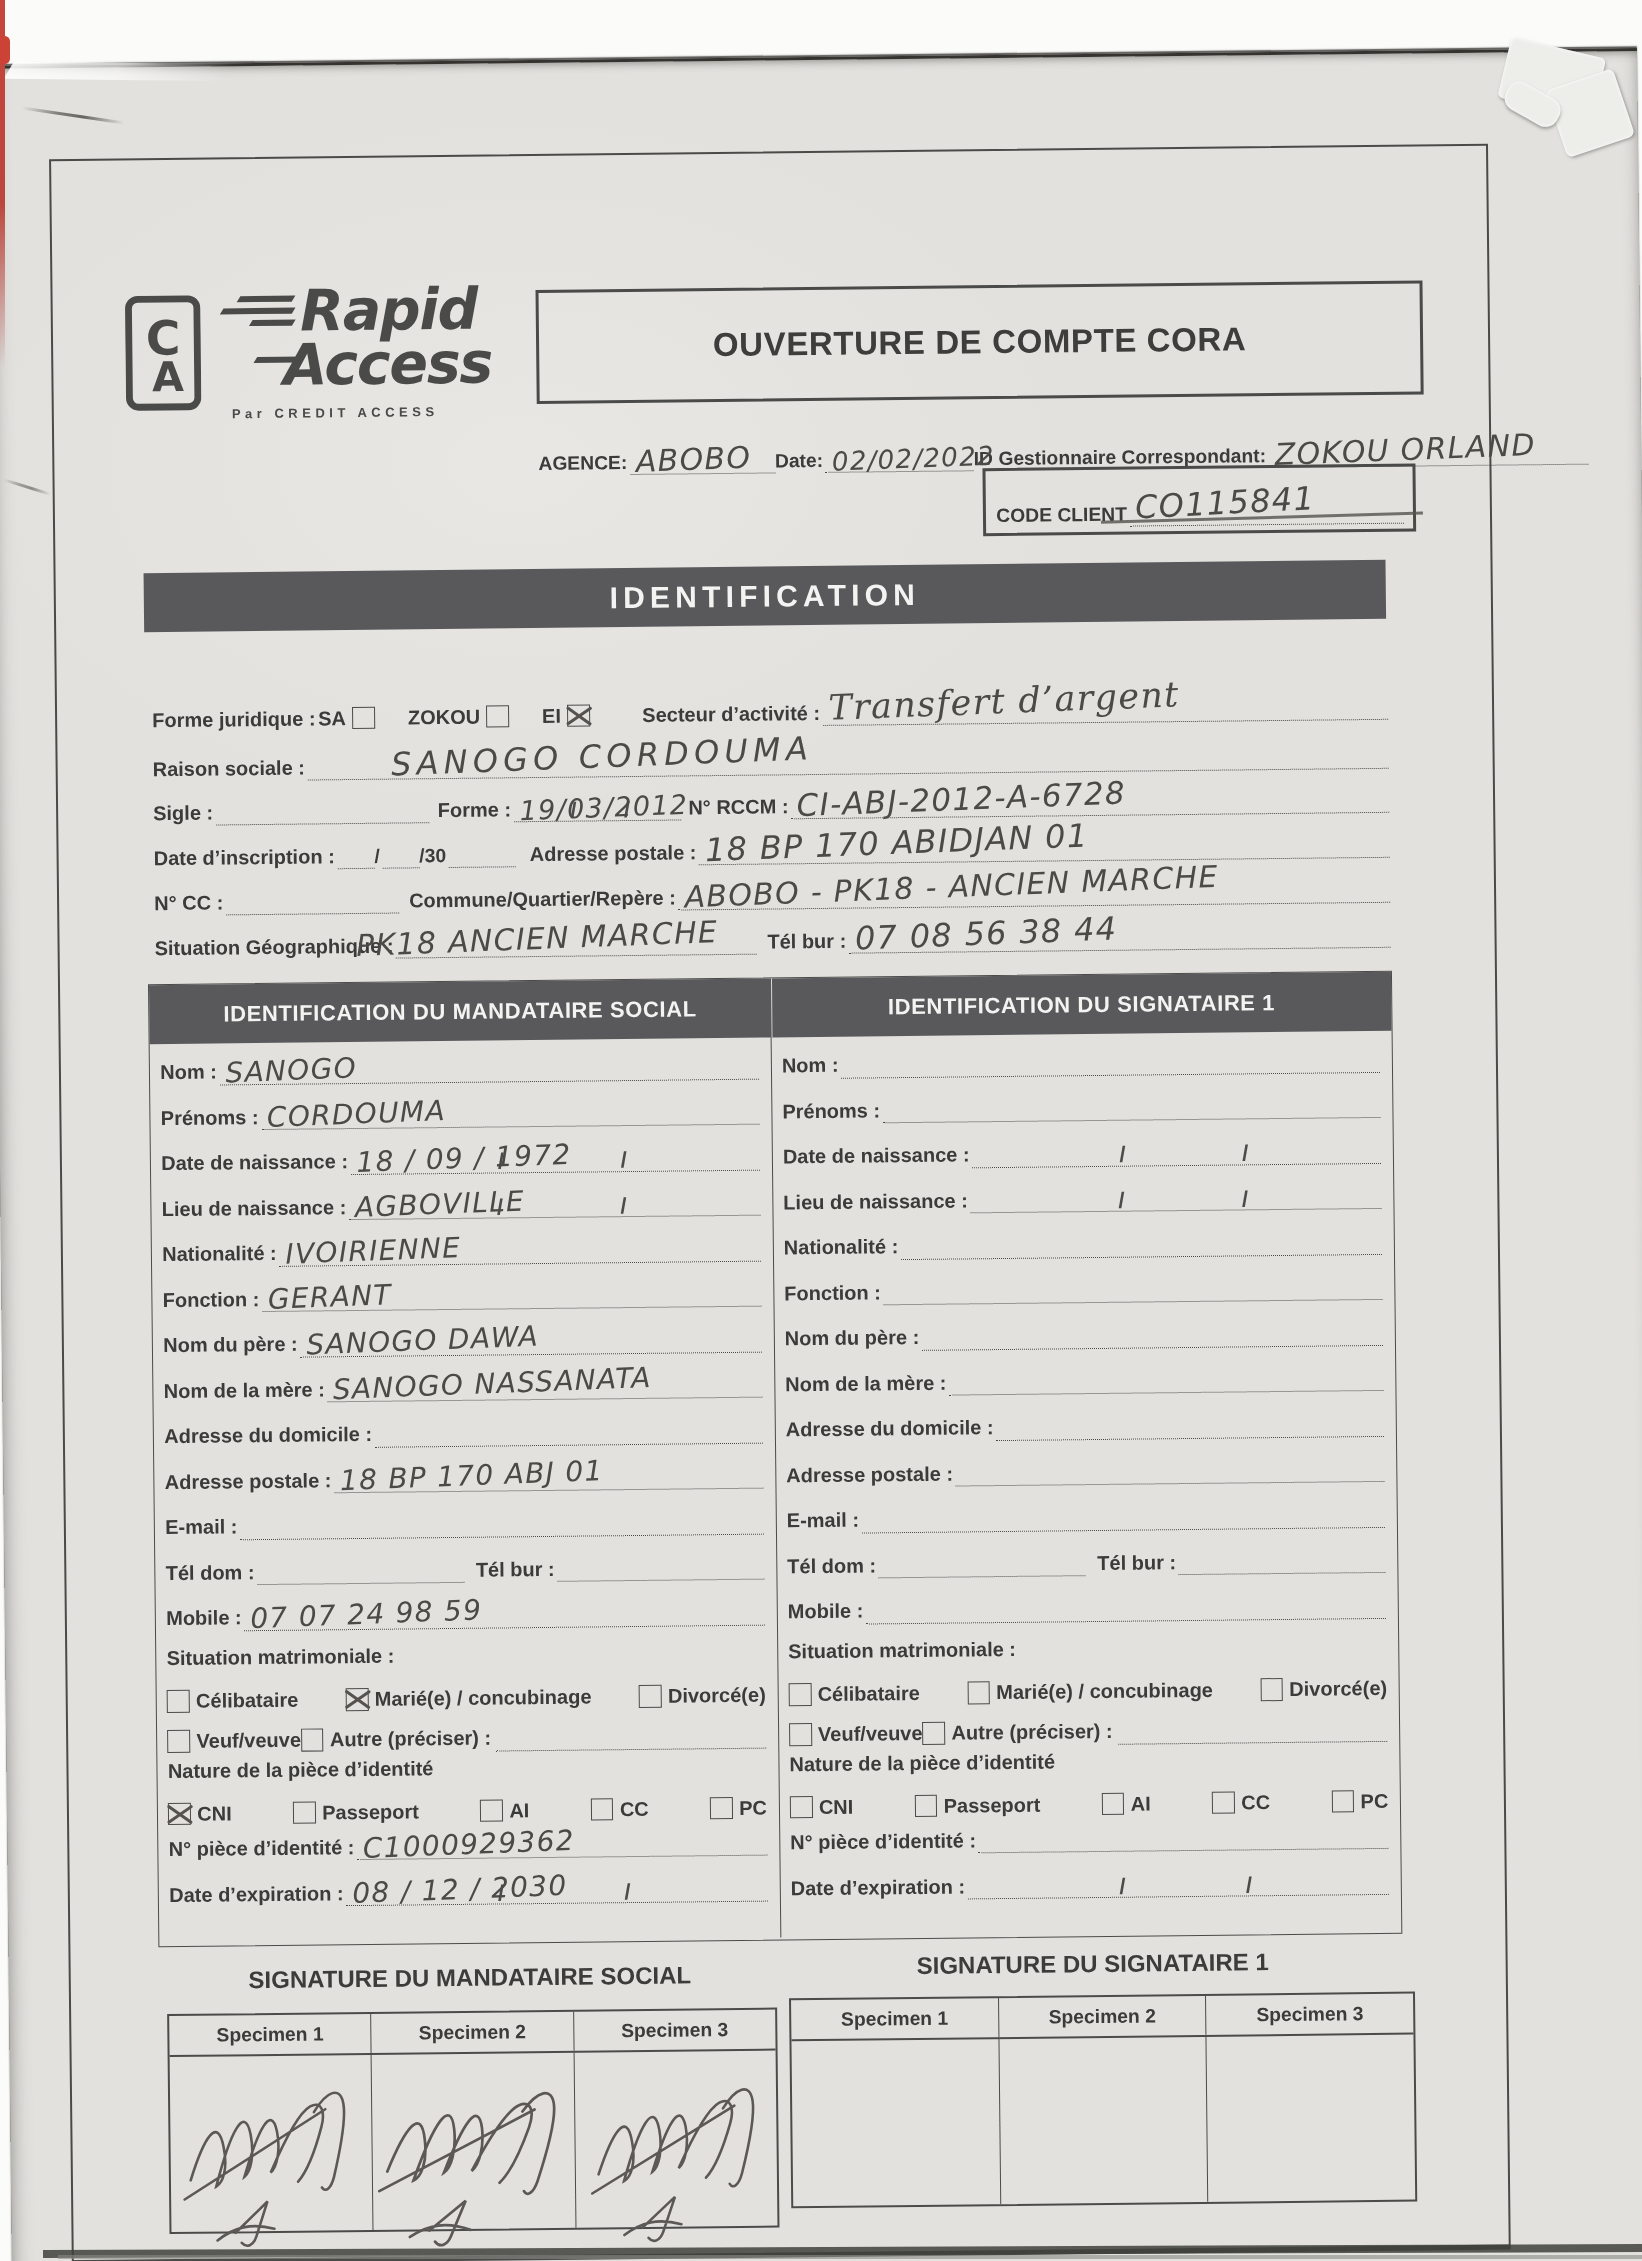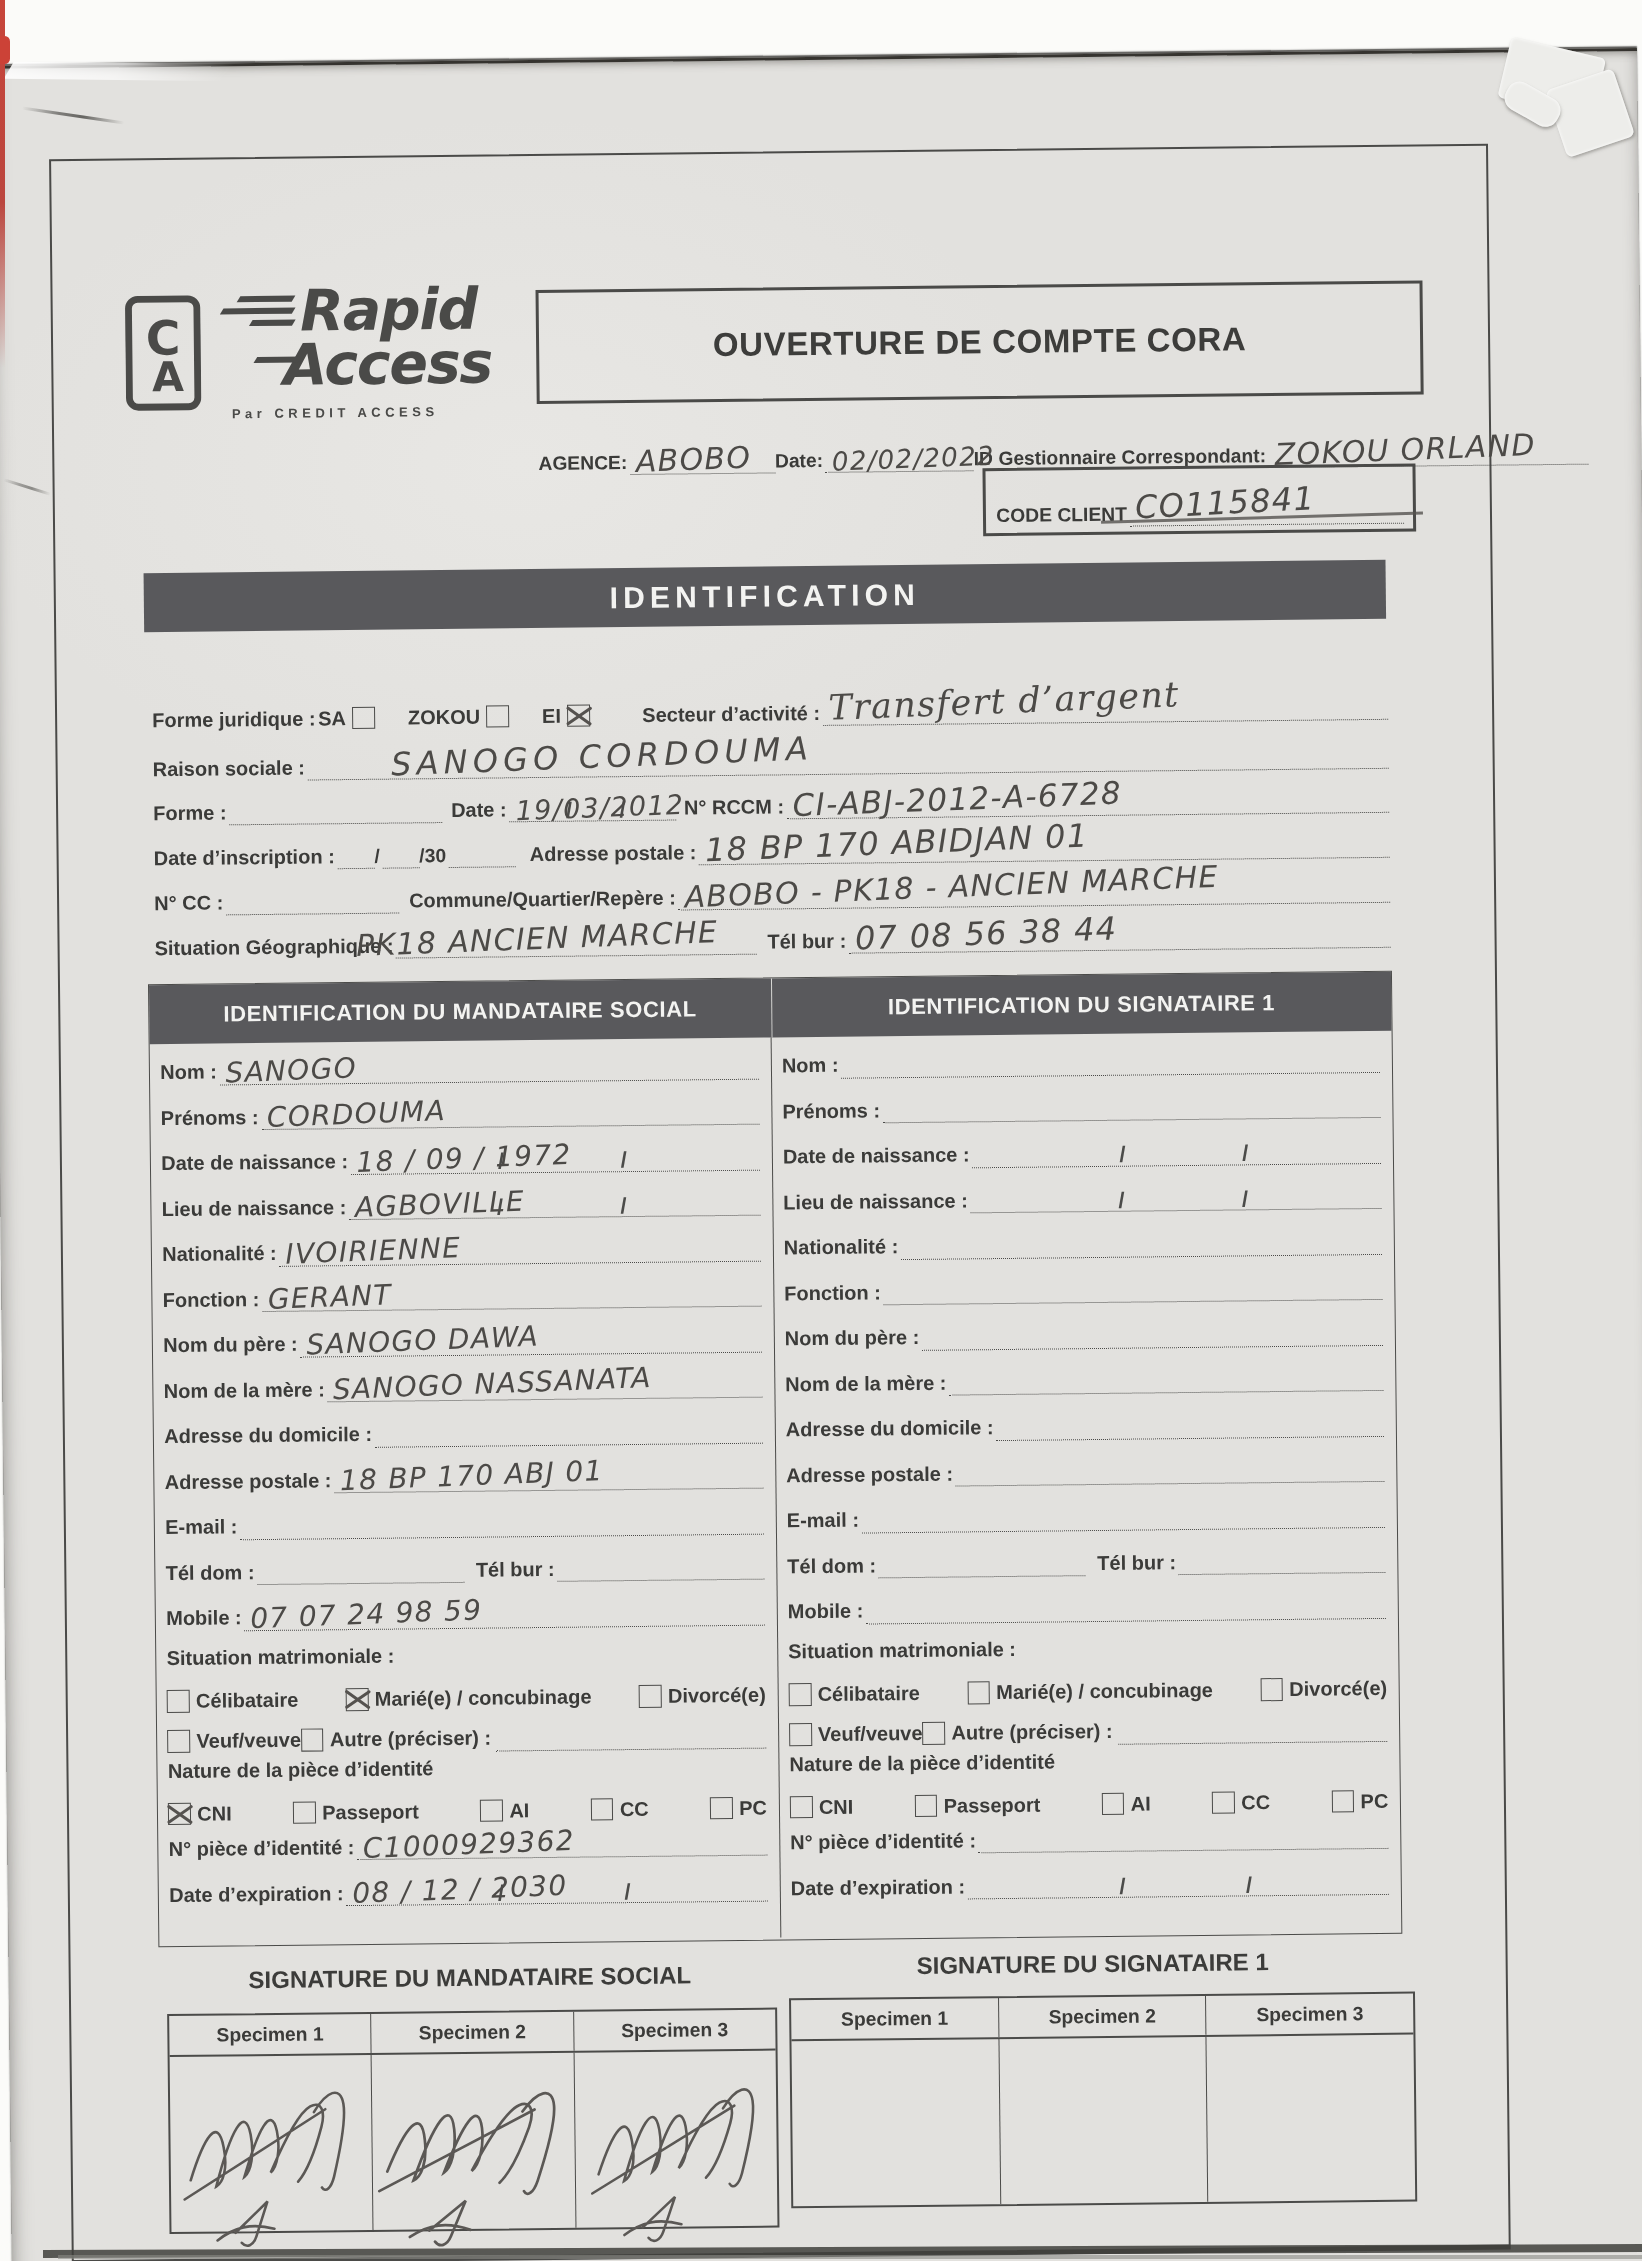--- a/index.html
+++ b/index.html
@@ -241,23 +241,23 @@
     </div>
 
     <div id="l2" class="toprow">
       <span class="plabel" style="font-size:20px;">Raison sociale :</span>
       <span class="dotline">
         <span class="hwline" style="left:84px;">SANOGO  CORDOUMA</span>
       </span>
     </div>
 
     <div id="l3" class="toprow">
-      <span class="plabel" style="font-size:20px;">Forme :</span>
+      <span class="plabel" style="font-size:20px;">Sigle :</span>
       <span class="dseg" style="width:213px;"></span>
-      <span class="plabel" style="margin-left:9px;font-size:20px;">Date :</span>
+      <span class="plabel" style="margin-left:9px;font-size:20px;">Forme :</span>
       <span class="dseg" style="width:167px;">
         <i class="slash" style="left:34%;">/</i>
         <i class="slash" style="left:66%;">/</i>
         <span class="hwline" style="font-size:27px;">19/03/2012</span>
       </span>
       <span class="plabel" style="margin-left:7.7px;font-size:20px;">N° RCCM :</span>
       <span class="dotline">
         <span class="hwline" style="font-size:31px;">CI-ABJ-2012-A-6728</span>
       </span>
     </div>

